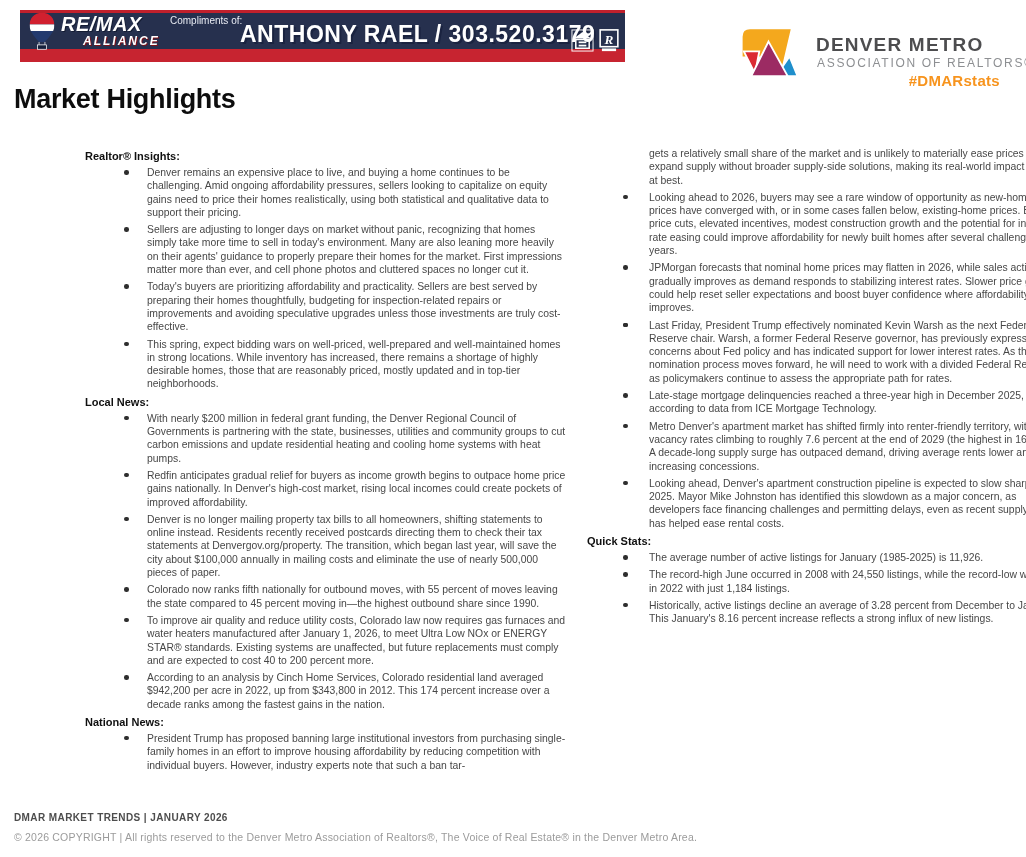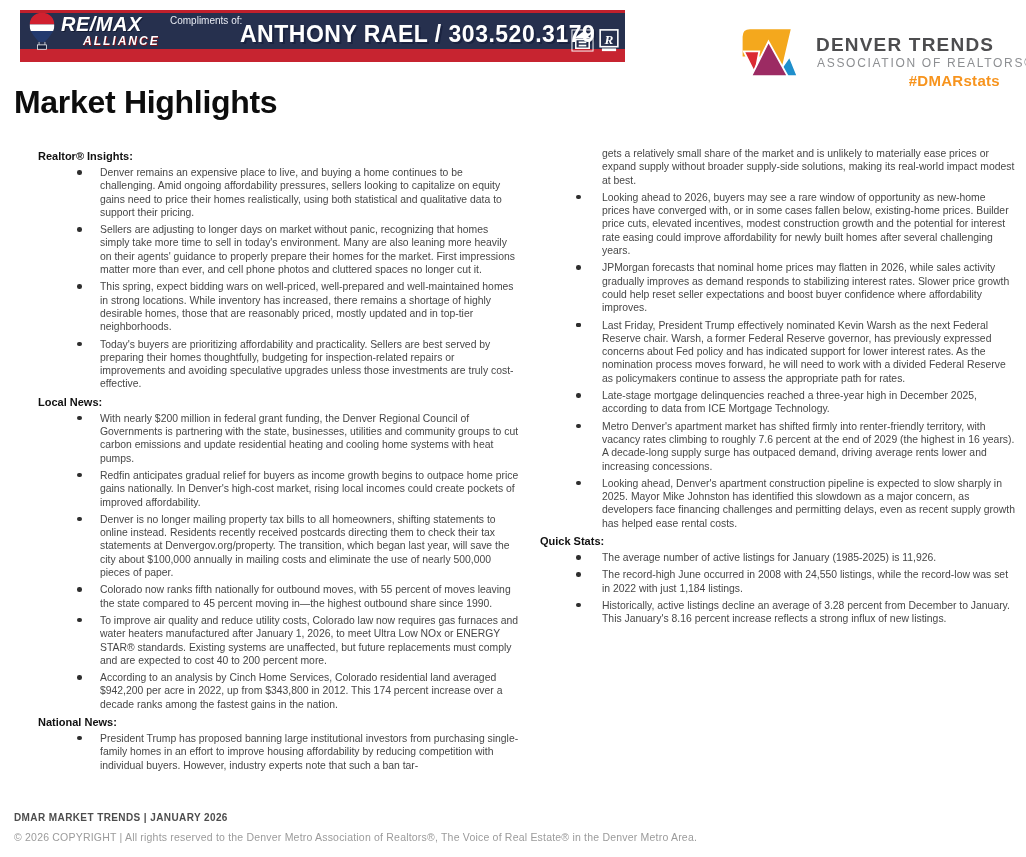--- a/index.html
+++ b/index.html
@@ -23,25 +23,25 @@
 
   
   .dmar-block{position:absolute;left:740px;top:26px;width:276px;}
   .dmar-logo{position:absolute;left:0;top:2px;}
   .dmar-line1{position:absolute;left:76px;top:8px;font-size:19px;font-weight:bold;color:#4d4d4f;letter-spacing:1.2px;white-space:nowrap;}
   .dmar-line2{position:absolute;left:77px;top:30px;font-size:12px;color:#8d8f92;letter-spacing:1.7px;white-space:nowrap;}
   .dmar-hashtag{position:absolute;left:76px;top:46px;width:184px;text-align:right;
                 font-size:15px;font-weight:bold;color:#f7941e;letter-spacing:0.3px;}
 
   
-  .page-title{position:absolute;left:14px;top:84px;margin:0;font-size:32px;font-weight:bold;
+  .page-title{position:absolute;left:14px;top:84px;margin:0;font-size:27px;font-weight:bold;
               color:#0d0d0d;letter-spacing:-0.3px;}
 
   
-  .col{position:absolute;top:147px;}
+  .col{position:absolute;top:147px;margin-left:47px;}
   .col-left{left:38px;width:482px;}
   .col-right{left:540px;width:476px;}
   .sec-heading{font-size:11px;font-weight:bold;color:#101010;line-height:14px;margin:2px 0 3px 0;}
   .bullet-row{position:relative;padding-left:62px;margin:0 0 4px 0;font-size:10.4px;line-height:13.3px;color:#474747;}
   .col-right .bullet-row{padding-left:62px;}
   .bullet-row .dot{position:absolute;left:39px;top:4px;width:4.5px;height:4.5px;border-radius:50%;background:#2e2e2e;}
   .col-right .bullet-row .dot{left:36px;}
 
   
   .footer-title{position:absolute;left:14px;top:812px;font-size:10px;color:#4d4d4d;letter-spacing:0.4px;font-weight:bold;}
@@ -98,33 +98,33 @@
 
   <div class="dmar-block">
     <span class="dmar-logo">
       <svg width="62" height="58" viewBox="0 0 100 94">
         <path d="M16 2 H82 L66 70 L46 46 H4 V14 Q4 2 16 2 Z" fill="#f4a81d"></path>
         <path d="M58 78 L80 46 L93 78 Z" fill="#1f8fcc" stroke="#ffffff" stroke-width="3"></path>
         <path d="M6 38 H31 L24 74 Z" fill="#db2b33" stroke="#ffffff" stroke-width="3"></path>
         <path d="M46 22 L77 78 H18 Z" fill="#9c2b63" stroke="#ffffff" stroke-width="3"></path>
       </svg>
     </span>
-    <span class="dmar-line1">DENVER TRENDS</span>
+    <span class="dmar-line1">DENVER METRO</span>
     <span class="dmar-line2">ASSOCIATION OF REALTORS®</span>
     <span class="dmar-hashtag">#DMARstats</span>
   </div>
 
   <h1 class="page-title">Market Highlights</h1>
 
   <div class="col col-left">
       <div class="sec-heading">Realtor® Insights:</div>
       <div class="bullet-row"><span class="dot"></span><span>Denver remains an expensive place to live, and buying a home continues to be challenging. Amid ongoing affordability pressures, sellers looking to capitalize on equity gains need to price their homes realistically, using both statistical and qualitative data to support their pricing.</span></div>
       <div class="bullet-row"><span class="dot"></span><span>Sellers are adjusting to longer days on market without panic, recognizing that homes simply take more time to sell in today's environment. Many are also leaning more heavily on their agents' guidance to properly prepare their homes for the market. First impressions matter more than ever, and cell phone photos and cluttered spaces no longer cut it.</span></div>
+      <div class="bullet-row"><span class="dot"></span><span>Today's buyers are prioritizing affordability and practicality. Sellers are best served by preparing their homes thoughtfully, budgeting for inspection-related repairs or improvements and avoiding speculative upgrades unless those investments are truly cost-effective.</span></div>
       <div class="bullet-row"><span class="dot"></span><span>This spring, expect bidding wars on well-priced, well-prepared and well-maintained homes in strong locations. While inventory has increased, there remains a shortage of highly desirable homes, those that are reasonably priced, mostly updated and in top-tier neighborhoods.</span></div>
-      <div class="bullet-row"><span class="dot"></span><span>Today's buyers are prioritizing affordability and practicality. Sellers are best served by preparing their homes thoughtfully, budgeting for inspection-related repairs or improvements and avoiding speculative upgrades unless those investments are truly cost-effective.</span></div>
       <div class="sec-heading">Local News:</div>
       <div class="bullet-row"><span class="dot"></span><span>With nearly $200 million in federal grant funding, the Denver Regional Council of Governments is partnering with the state, businesses, utilities and community groups to cut carbon emissions and update residential heating and cooling home systems with heat pumps.</span></div>
       <div class="bullet-row"><span class="dot"></span><span>Redfin anticipates gradual relief for buyers as income growth begins to outpace home price gains nationally. In Denver's high-cost market, rising local incomes could create pockets of improved affordability.</span></div>
       <div class="bullet-row"><span class="dot"></span><span>Denver is no longer mailing property tax bills to all homeowners, shifting statements to online instead. Residents recently received postcards directing them to check their tax statements at Denvergov.org/property. The transition, which began last year, will save the city about $100,000 annually in mailing costs and eliminate the use of nearly 500,000 pieces of paper.</span></div>
       <div class="bullet-row"><span class="dot"></span><span>Colorado now ranks fifth nationally for outbound moves, with 55 percent of moves leaving the state compared to 45 percent moving in—the highest outbound share since 1990.</span></div>
       <div class="bullet-row"><span class="dot"></span><span>To improve air quality and reduce utility costs, Colorado law now requires gas furnaces and water heaters manufactured after January 1, 2026, to meet Ultra Low NOx or ENERGY STAR® standards. Existing systems are unaffected, but future replacements must comply and are expected to cost 40 to 200 percent more.</span></div>
       <div class="bullet-row"><span class="dot"></span><span>According to an analysis by Cinch Home Services, Colorado residential land averaged $942,200 per acre in 2022, up from $343,800 in 2012. This 174 percent increase over a decade ranks among the fastest gains in the nation.</span></div>
       <div class="sec-heading">National News:</div>
       <div class="bullet-row"><span class="dot"></span><span>President Trump has proposed banning large institutional investors from purchasing single-family homes in an effort to improve housing affordability by reducing competition with individual buyers. However, industry experts note that such a ban tar-</span></div>
     </div>

